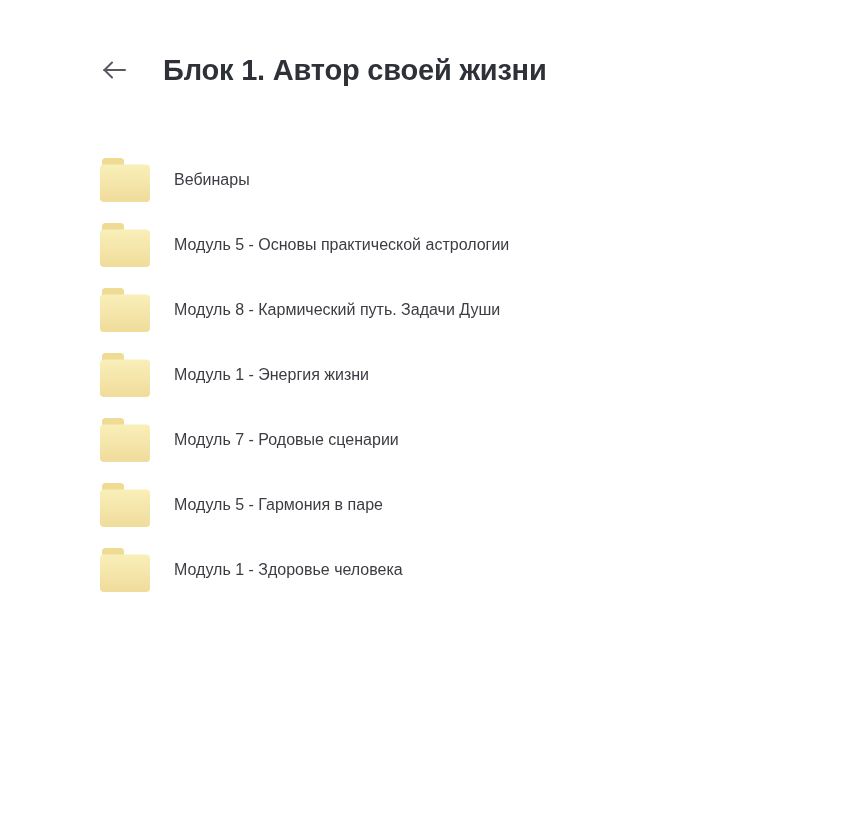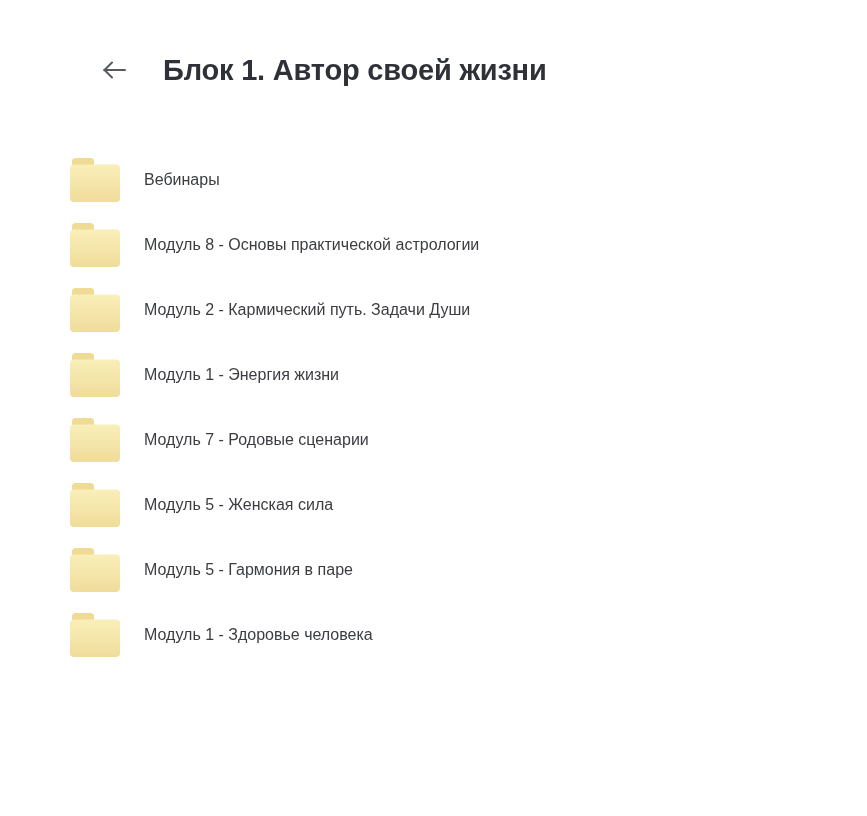--- a/index.html
+++ b/index.html
@@ -41,21 +41,21 @@
     color:var(--title-color);
     white-space:nowrap;
   }
   .folder-list{
     margin-top:57px;
   }
   .folder-row{
     height:65px;
     display:flex;
     align-items:center;
-    padding-left:70px;
+    padding-left:100px;
     cursor:pointer;
   }
   .folder-icon{
     width:50px;height:44px;
     flex:0 0 auto;
     display:block;
   }
   .folder-label{
     margin-left:24px;
     font-size:16px;
@@ -103,37 +103,37 @@
           <defs>
             <linearGradient id="folder-grad-1" x1="0" y1="0" x2="0" y2="1">
               <stop offset="0" stop-color="var(--folder-top)"></stop>
               <stop offset="1" stop-color="var(--folder-bottom)"></stop>
             </linearGradient>
           </defs>
           <rect x="2" y="0" width="22" height="14" rx="3.5" fill="var(--folder-tab)"></rect>
           <rect x="0" y="6.5" width="50" height="37.5" rx="4" fill="url(#folder-grad-1)"></rect>
         </svg>
       </span>
-      <span class="folder-label">Модуль 8 - Основы практической астрологии</span>
+      <span class="folder-label">Модуль 5 - Основы практической астрологии</span>
     </div>
 
     <div class="folder-row">
       <span>
         <svg class="folder-icon" viewBox="0 0 50 44">
           <defs>
             <linearGradient id="folder-grad-2" x1="0" y1="0" x2="0" y2="1">
               <stop offset="0" stop-color="var(--folder-top)"></stop>
               <stop offset="1" stop-color="var(--folder-bottom)"></stop>
             </linearGradient>
           </defs>
           <rect x="2" y="0" width="22" height="14" rx="3.5" fill="var(--folder-tab)"></rect>
           <rect x="0" y="6.5" width="50" height="37.5" rx="4" fill="url(#folder-grad-2)"></rect>
         </svg>
       </span>
-      <span class="folder-label">Модуль 2 - Кармический путь. Задачи Души</span>
+      <span class="folder-label">Модуль 8 - Кармический путь. Задачи Души</span>
     </div>
 
     <div class="folder-row">
       <span>
         <svg class="folder-icon" viewBox="0 0 50 44">
           <defs>
             <linearGradient id="folder-grad-3" x1="0" y1="0" x2="0" y2="1">
               <stop offset="0" stop-color="var(--folder-top)"></stop>
               <stop offset="1" stop-color="var(--folder-bottom)"></stop>
             </linearGradient>
@@ -154,35 +154,20 @@
               <stop offset="1" stop-color="var(--folder-bottom)"></stop>
             </linearGradient>
           </defs>
           <rect x="2" y="0" width="22" height="14" rx="3.5" fill="var(--folder-tab)"></rect>
           <rect x="0" y="6.5" width="50" height="37.5" rx="4" fill="url(#folder-grad-4)"></rect>
         </svg>
       </span>
       <span class="folder-label">Модуль 7 - Родовые сценарии</span>
     </div>
 
-    <div class="folder-row">
-      <span>
-        <svg class="folder-icon" viewBox="0 0 50 44">
-          <defs>
-            <linearGradient id="folder-grad-5" x1="0" y1="0" x2="0" y2="1">
-              <stop offset="0" stop-color="var(--folder-top)"></stop>
-              <stop offset="1" stop-color="var(--folder-bottom)"></stop>
-            </linearGradient>
-          </defs>
-          <rect x="2" y="0" width="22" height="14" rx="3.5" fill="var(--folder-tab)"></rect>
-          <rect x="0" y="6.5" width="50" height="37.5" rx="4" fill="url(#folder-grad-5)"></rect>
-        </svg>
-      </span>
-      <span class="folder-label">Модуль 5 - Женская сила</span>
-    </div>
 
     <div class="folder-row">
       <span>
         <svg class="folder-icon" viewBox="0 0 50 44">
           <defs>
             <linearGradient id="folder-grad-6" x1="0" y1="0" x2="0" y2="1">
               <stop offset="0" stop-color="var(--folder-top)"></stop>
               <stop offset="1" stop-color="var(--folder-bottom)"></stop>
             </linearGradient>
           </defs>

